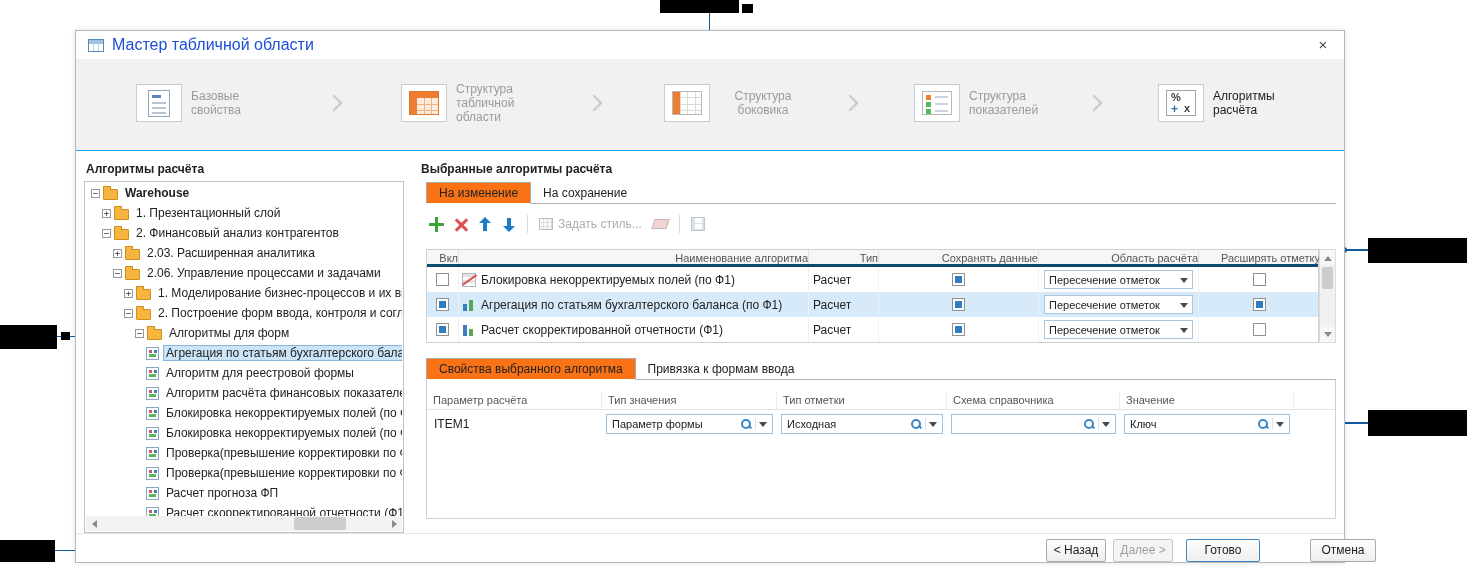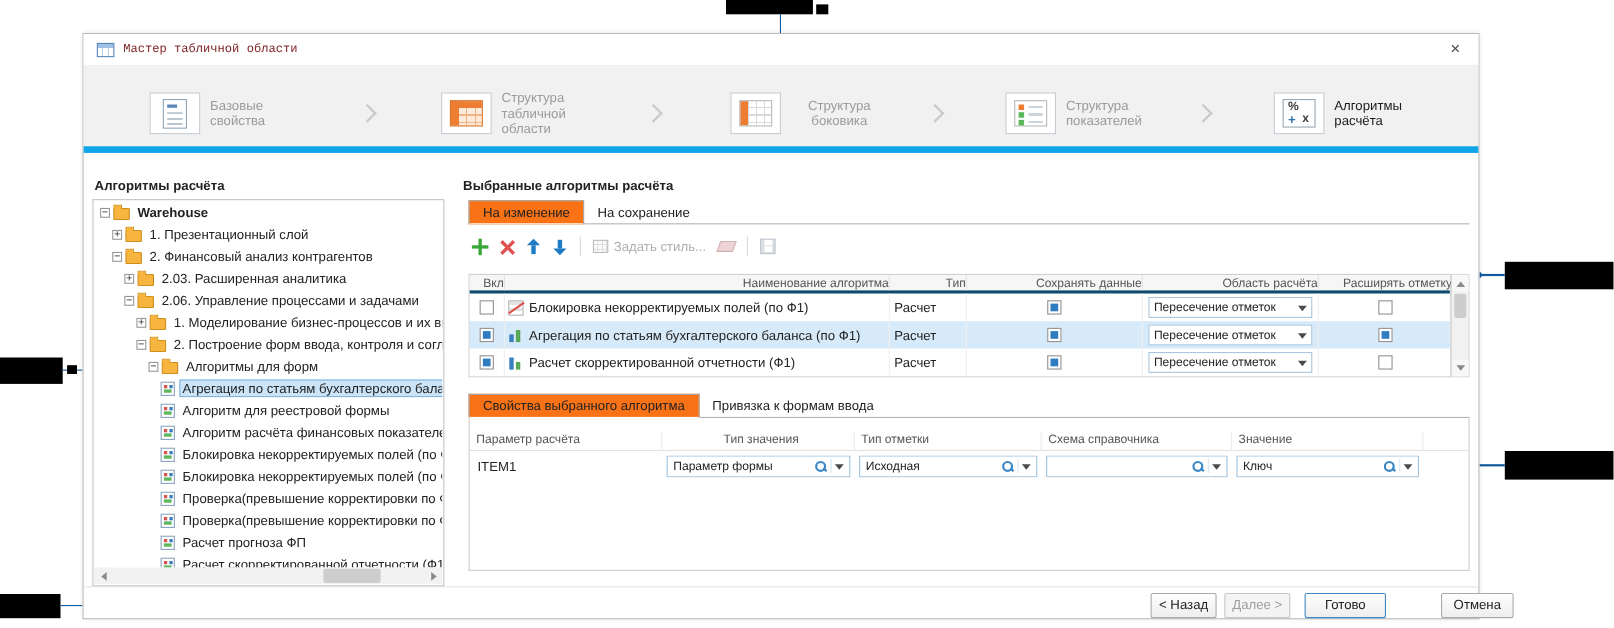--- a/index.html
+++ b/index.html
@@ -14,25 +14,25 @@
   .co-sq   { position:absolute; background:#000; }
 
   
   #window { position:absolute; left:75px; top:30px; width:1270px; height:533px;
             background:#fff; border:1px solid #b9b9b9; box-shadow:0 0 5px rgba(0,0,0,.12); }
 
   #titlebar { position:absolute; left:0; top:0; right:0; height:28px; display:flex; align-items:center; padding:0 12px; background:#fff; }
   .title-icon { width:16px; height:13px; margin-right:8px; border:1px solid #5b87b8;
      background: linear-gradient(#9fc0e2 0 4px, rgba(0,0,0,0) 4px),
                  repeating-linear-gradient(90deg, rgba(0,0,0,0) 0 4px, #b9cfe6 4px 5px), #fff; }
-  #window-title { font-size:11px; color:#7f1d1d;font-family:Liberation Mono, monospace; }
+  #window-title { font-size:16px; color:#1d4ed8; }
   #close-btn { position:absolute; right:12px; top:5px; width:18px; height:18px; text-align:center; line-height:17px; font-size:15px; color:#444; cursor:pointer; }
 
   
-  #wizardbar { position:absolute; left:0; top:28px; right:0; height:80px; background:#f1f1f2; border-bottom:6px solid #0ea5e9; }
+  #wizardbar { position:absolute; left:0; top:28px; right:0; height:92px; background:#f1f1f2; border-bottom:1px solid #0ea5e9; }
   .step { position:absolute; top:0; height:88px; display:flex; align-items:center; gap:9px; }
   .step-iconbox { width:46px; height:38px; background:#fff; border:1px solid #c6ccd2; display:flex; align-items:center; justify-content:center; flex:0 0 auto; }
   .step-label { font-size:12px; line-height:14px; color:#9b9b9b; width:88px; }
   .step.active .step-label { color:#1b1b1b; }
   .chev { position:absolute; top:38px; width:12px; height:12px; border-top:2px solid #c9c9c9; border-right:2px solid #c9c9c9; transform:rotate(45deg); }
 
   .ic-doc { width:22px; height:27px; background:#fff; border:1px solid #8fa6b8; position:relative; }
   .ic-doc::before { content:""; position:absolute; left:3px; top:4px; width:9px; height:3px; background:#5b87b8; }
   .ic-doc::after  { content:""; position:absolute; left:3px; top:11px; width:14px; height:12px;
      background: repeating-linear-gradient(#b9c6d2 0 2px, rgba(0,0,0,0) 2px 5px); }
@@ -139,21 +139,21 @@
   #vscroll { position:absolute; left:1243px; top:218px; width:17px; height:94px; background:#f1f1f1; border:1px solid #dcdcdc; }
   .vs-btn { position:absolute; left:0; width:15px; height:15px; display:flex; align-items:center; justify-content:center; background:#f7f7f7; }
   .tri-up   { width:0; height:0; border:4px solid rgba(0,0,0,0); border-bottom:5px solid #8a8a8a; margin-bottom:3px; }
   .tri-down { width:0; height:0; border:4px solid rgba(0,0,0,0); border-top:5px solid #8a8a8a; margin-top:3px; }
   #vs-thumb { position:absolute; left:2px; top:17px; width:11px; height:22px; background:#cdcdcd; border-radius:2px; }
 
   
   #props-panel { position:absolute; left:350px; top:349px; width:910px; height:139px; border:1px solid #cfcfcf; border-top:none; background:#fff; }
   #props-header { position:absolute; left:0; right:0; top:12px; height:18px; display:flex; border-bottom:1px solid #e3e3e3; }
   .ph { font-size:11px; color:#555; padding:2px 0 0 6px; border-right:1px solid #ececec; overflow:hidden; white-space:nowrap; }
-  .p1{width:175px;flex:0 0 auto;} .p2{width:175px;flex:0 0 auto;text-align:center;} .p3{width:170px;flex:0 0 auto;}
+  .p1{width:175px;flex:0 0 auto;} .p2{width:175px;flex:0 0 auto;} .p3{width:170px;flex:0 0 auto;}
   .p4{width:173px;flex:0 0 auto;} .p5{width:174px;flex:0 0 auto;} .p6{flex:1; border-right:none;}
   #props-row { position:absolute; left:0; right:0; top:30px; height:27px; display:flex; align-items:center; }
   .pc { display:flex; align-items:center; overflow:hidden; }
   .pc .fcombo { flex:1; height:20px; margin:0 4px; border:1px solid #9fc3de; background:#fff; display:flex; align-items:center; padding:0 5px; font-size:11px; }
   .fcombo .combo-text { overflow:hidden; white-space:nowrap; }
   .fc-icons { margin-left:auto; display:flex; align-items:center; gap:3px; flex:0 0 auto; }
   .fc-sep { width:1px; height:13px; background:#d9e6f1; }
   .mag { position:relative; width:12px; height:12px; }
   .mag::before { content:""; position:absolute; left:1px; top:1px; width:6px; height:6px; border:2px solid #3a87c8; border-radius:50%; }
   .mag::after  { content:""; position:absolute; left:8px; top:8px; width:4px; height:2px; background:#3a87c8; transform:rotate(45deg); }

